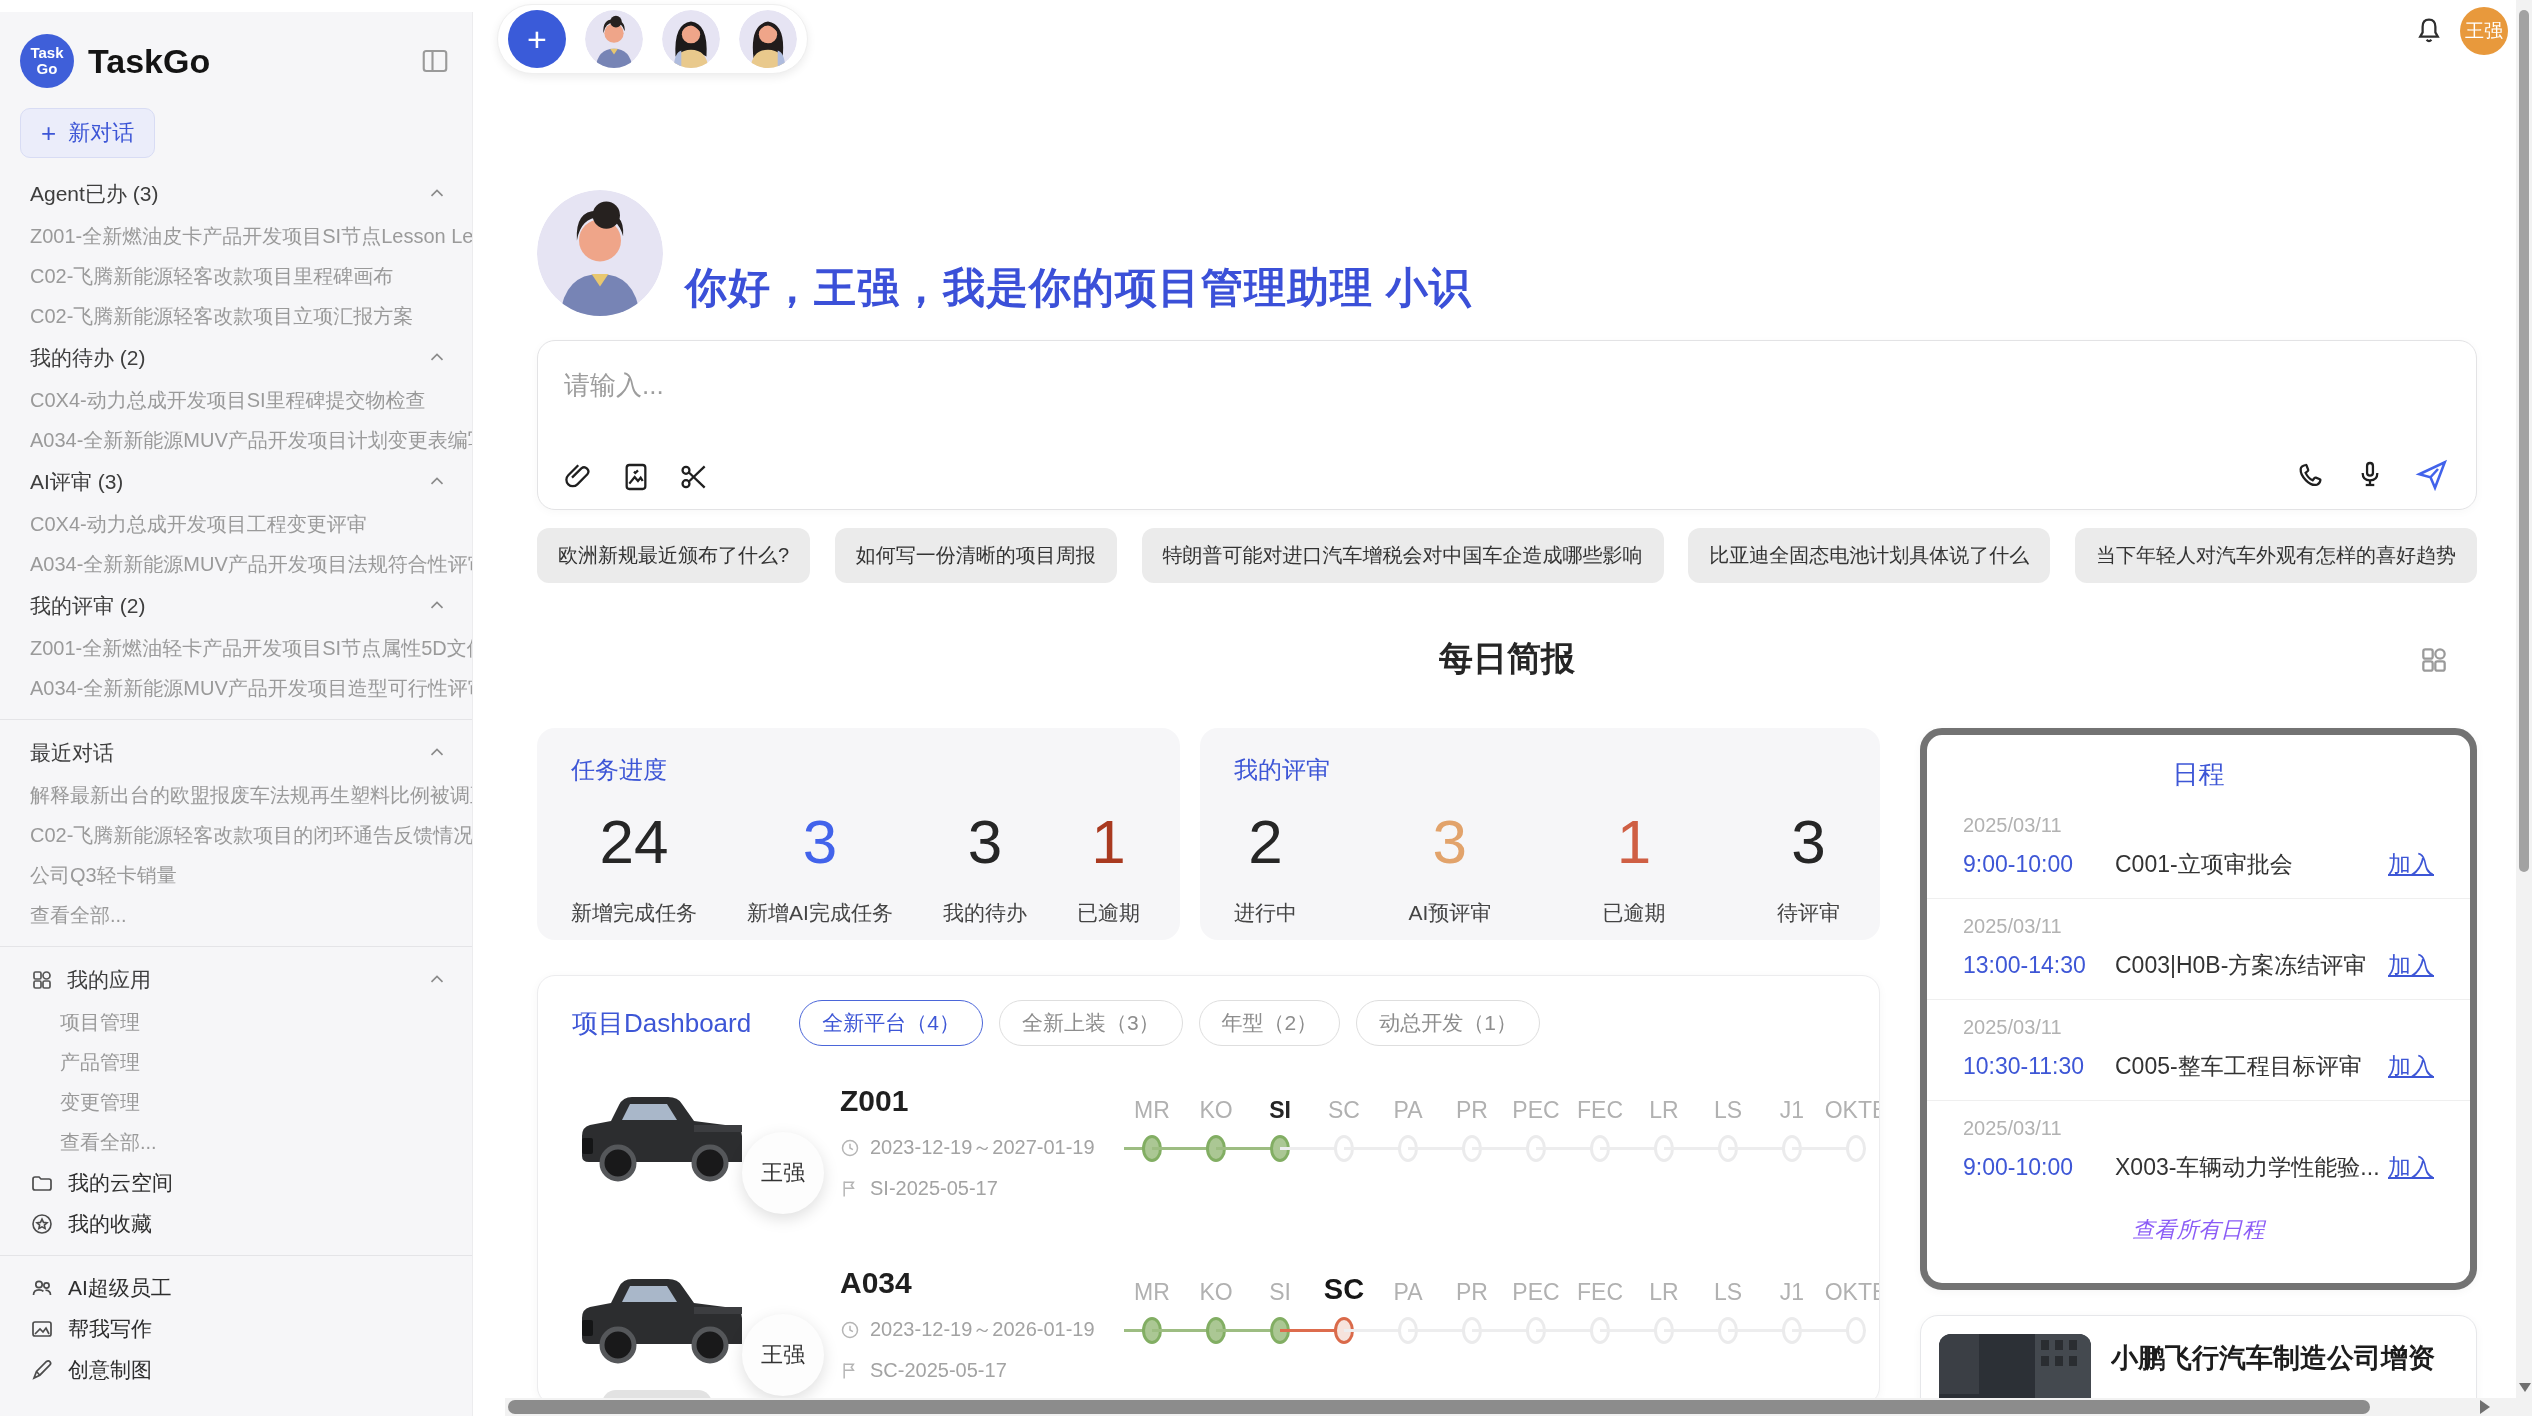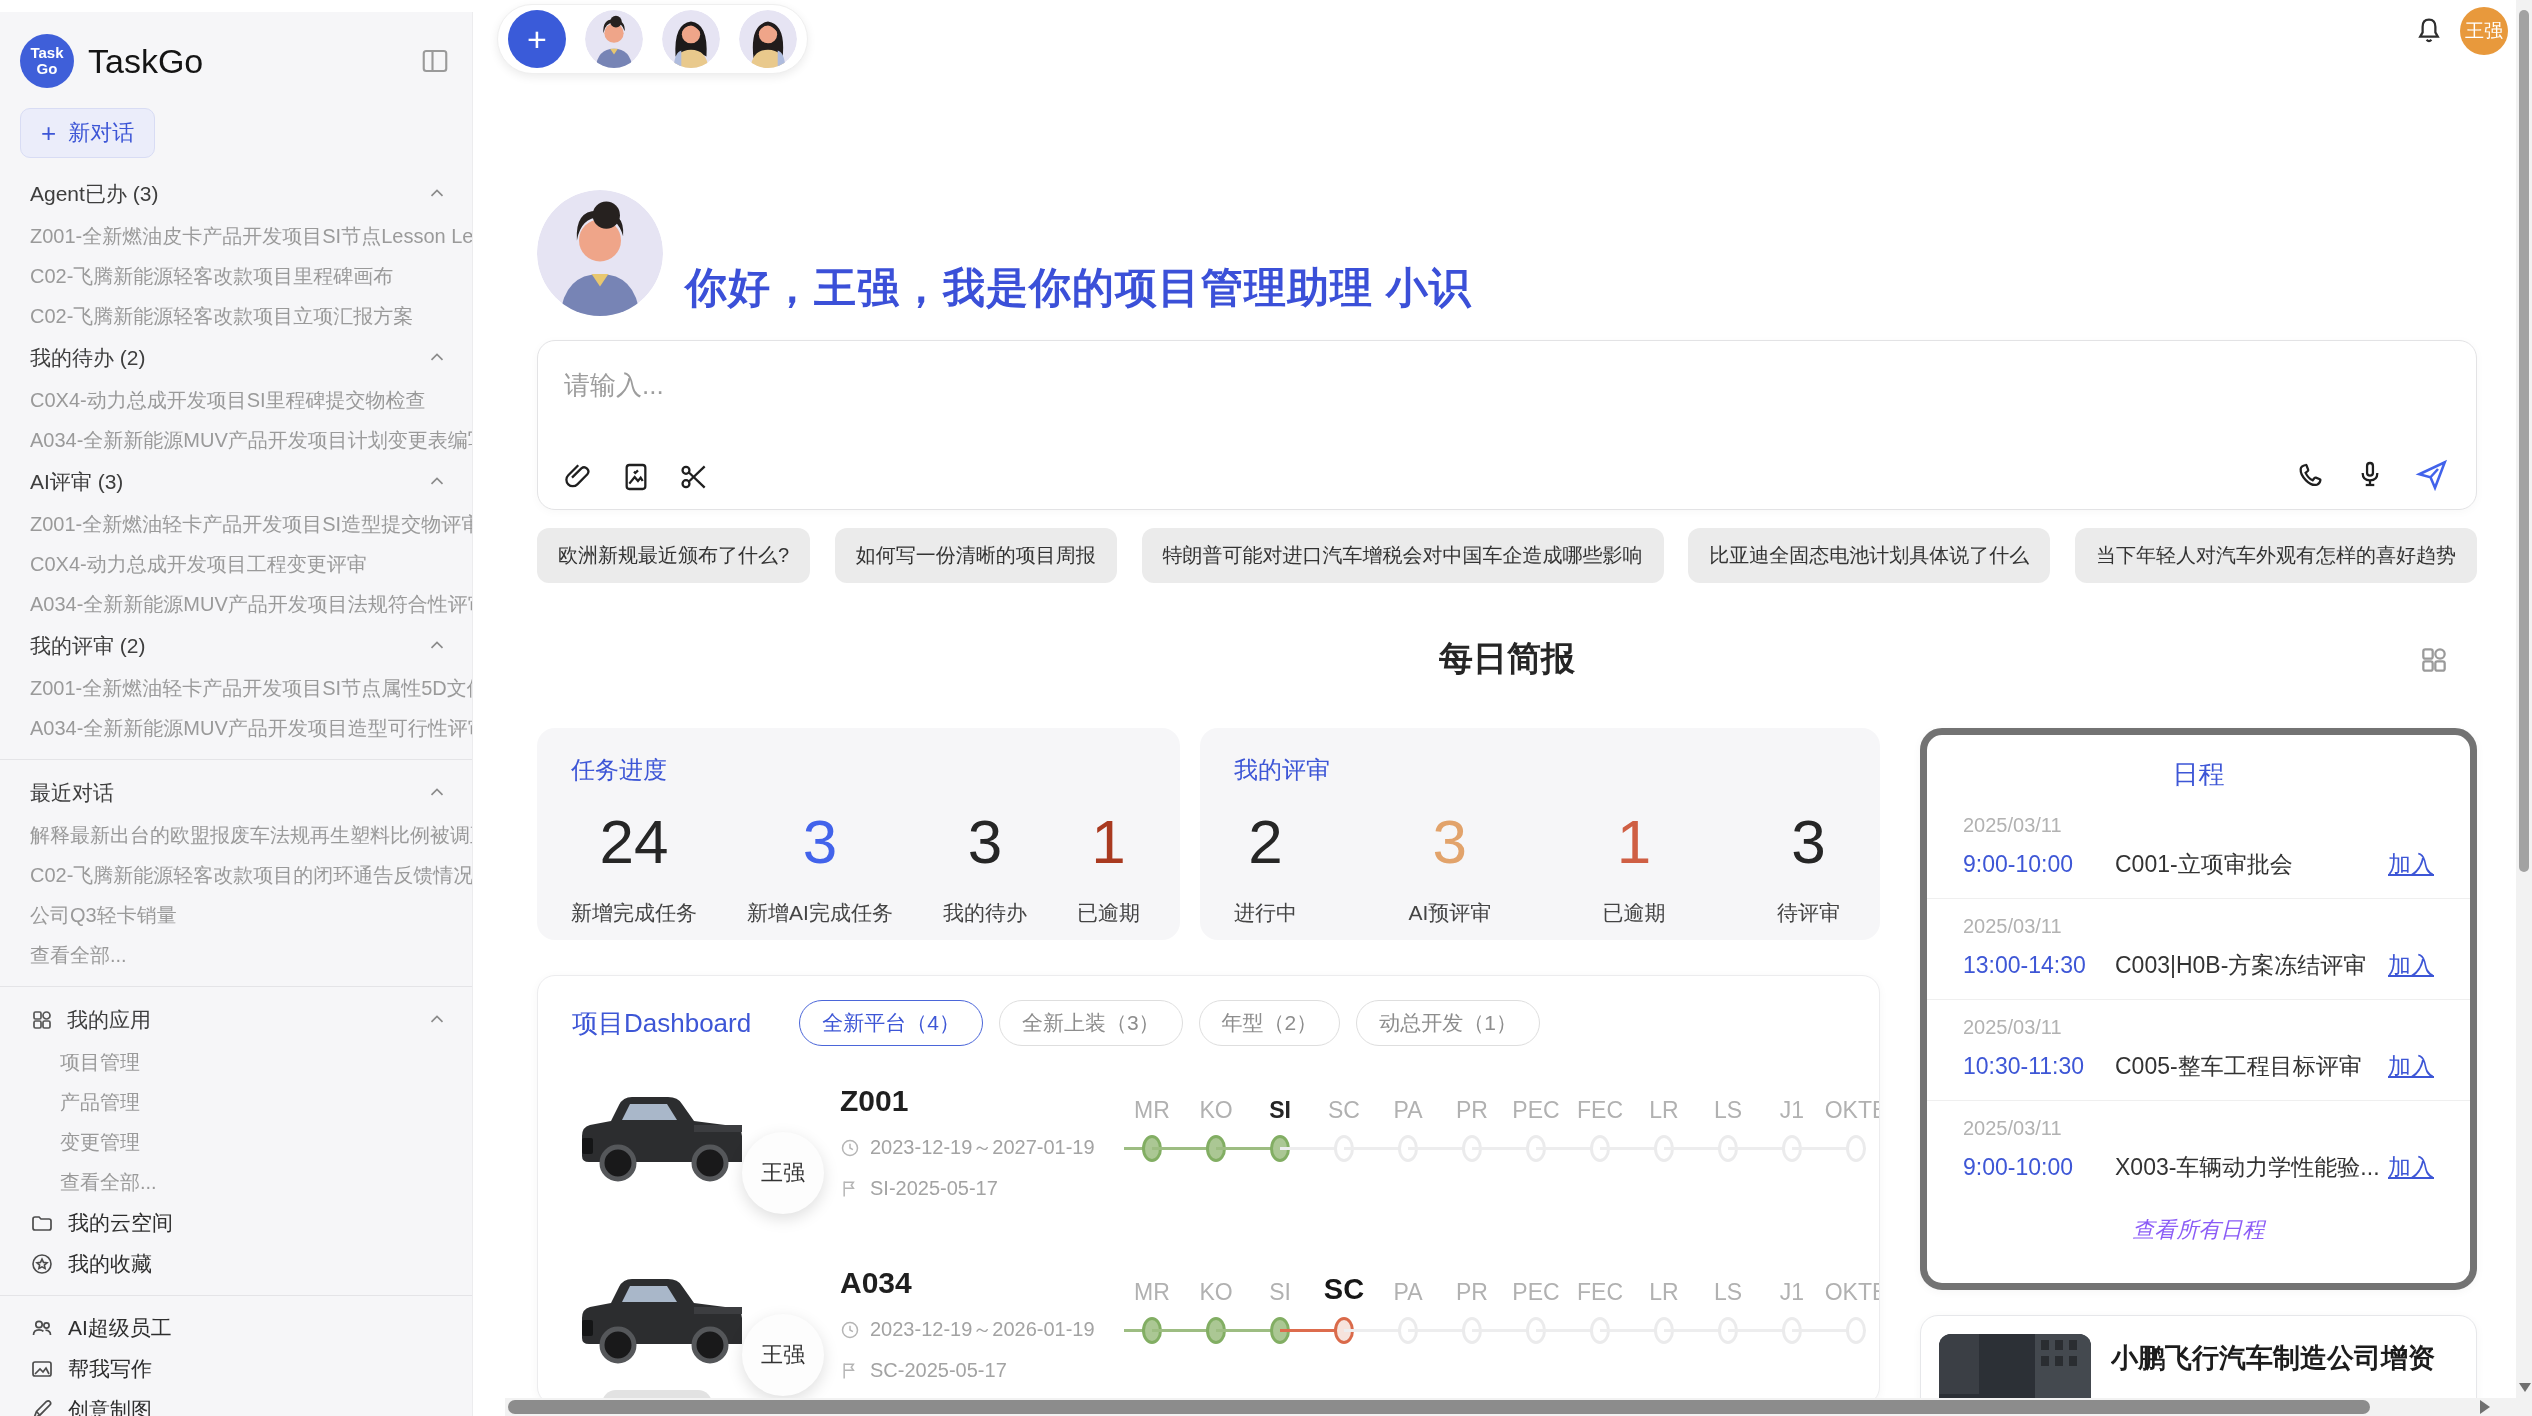--- a/index.html
+++ b/index.html
@@ -3,21 +3,21 @@
 <meta charset="utf-8">
 <style>
   * { box-sizing: border-box; margin:0; padding:0; }
   body { margin:0; background:#fff; font-family:"Liberation Sans","DejaVu Sans",sans-serif; }
   #stage { position:relative; width:2532px; height:1416px; background:#fff; overflow:hidden; }
 
   
   .sidebar { position:absolute; left:0; top:0; width:473px; height:1416px; background:#f6f6f8; border-right:1px solid #ececee; overflow:hidden;margin-top:12px; }
   .sb-header { display:flex; align-items:center; padding:22px 22px 0 20px; }
   .logo-circle { width:54px; height:54px; border-radius:50%; background:#3f5fd9; color:#fff; display:flex; flex-direction:column; align-items:center; justify-content:center; font-size:15px; font-weight:700; line-height:1.05; flex:0 0 auto; }
-  .app-title { font-size:34px; font-weight:400; color:#141414; margin-left:14px; }
+  .app-title { font-size:34px; font-weight:700; color:#141414; margin-left:14px; }
   .collapse-btn { margin-left:auto; width:30px; height:30px; color:#9a9a9a; cursor:pointer; }
   .new-chat { margin:20px 18px 0 20px; height:50px; border-radius:10px; background:#ebedfa; border:1px solid #d8dcf4; color:#3d56d6; font-size:22px; display:flex; align-items:center; gap:12px; padding:0 20px; cursor:pointer; }
   .new-chat .plus { font-size:26px; font-weight:400; }
   .sb-scroll { margin-top:14px; }
   .sec-head { height:44px; display:flex; align-items:center; justify-content:space-between; padding:0 24px 0 30px; font-size:21px; color:#3e3e3e; cursor:pointer; }
   .sec-head .chev { width:22px; height:22px; color:#8b8b8b; flex:0 0 auto; }
   .sec-head .ht { display:flex; align-items:center; gap:13px; }
   .sec-head .hicon { width:24px; height:24px; color:#555; }
   .side-item { height:40px; line-height:40px; padding:0 8px 0 30px; font-size:20px; color:#9a9a9a; white-space:nowrap; overflow:hidden; cursor:pointer; }
   .side-item.sub { padding-left:60px; }
@@ -182,21 +182,20 @@
 
       <div class="sec-head">
         <span>AI评审 (3)</span>
         <span class="chev">
             <svg viewBox="0 0 24 24" fill="none" stroke="currentColor" stroke-width="1.8">
               <polyline points="6 14 12 8 18 14"></polyline>
             </svg>
           </span>
       </div>
       <div>
-  <div class="side-item">Z001-全新燃油轻卡产品开发项目SI造型提交物评审</div>
 
   <div class="side-item">C0X4-动力总成开发项目工程变更评审</div>
 
   <div class="side-item">A034-全新新能源MUV产品开发项目法规符合性评审</div>
 </div>
 
       <div class="sec-head">
         <span>我的评审 (2)</span>
         <span class="chev">
             <svg viewBox="0 0 24 24" fill="none" stroke="currentColor" stroke-width="1.8">

